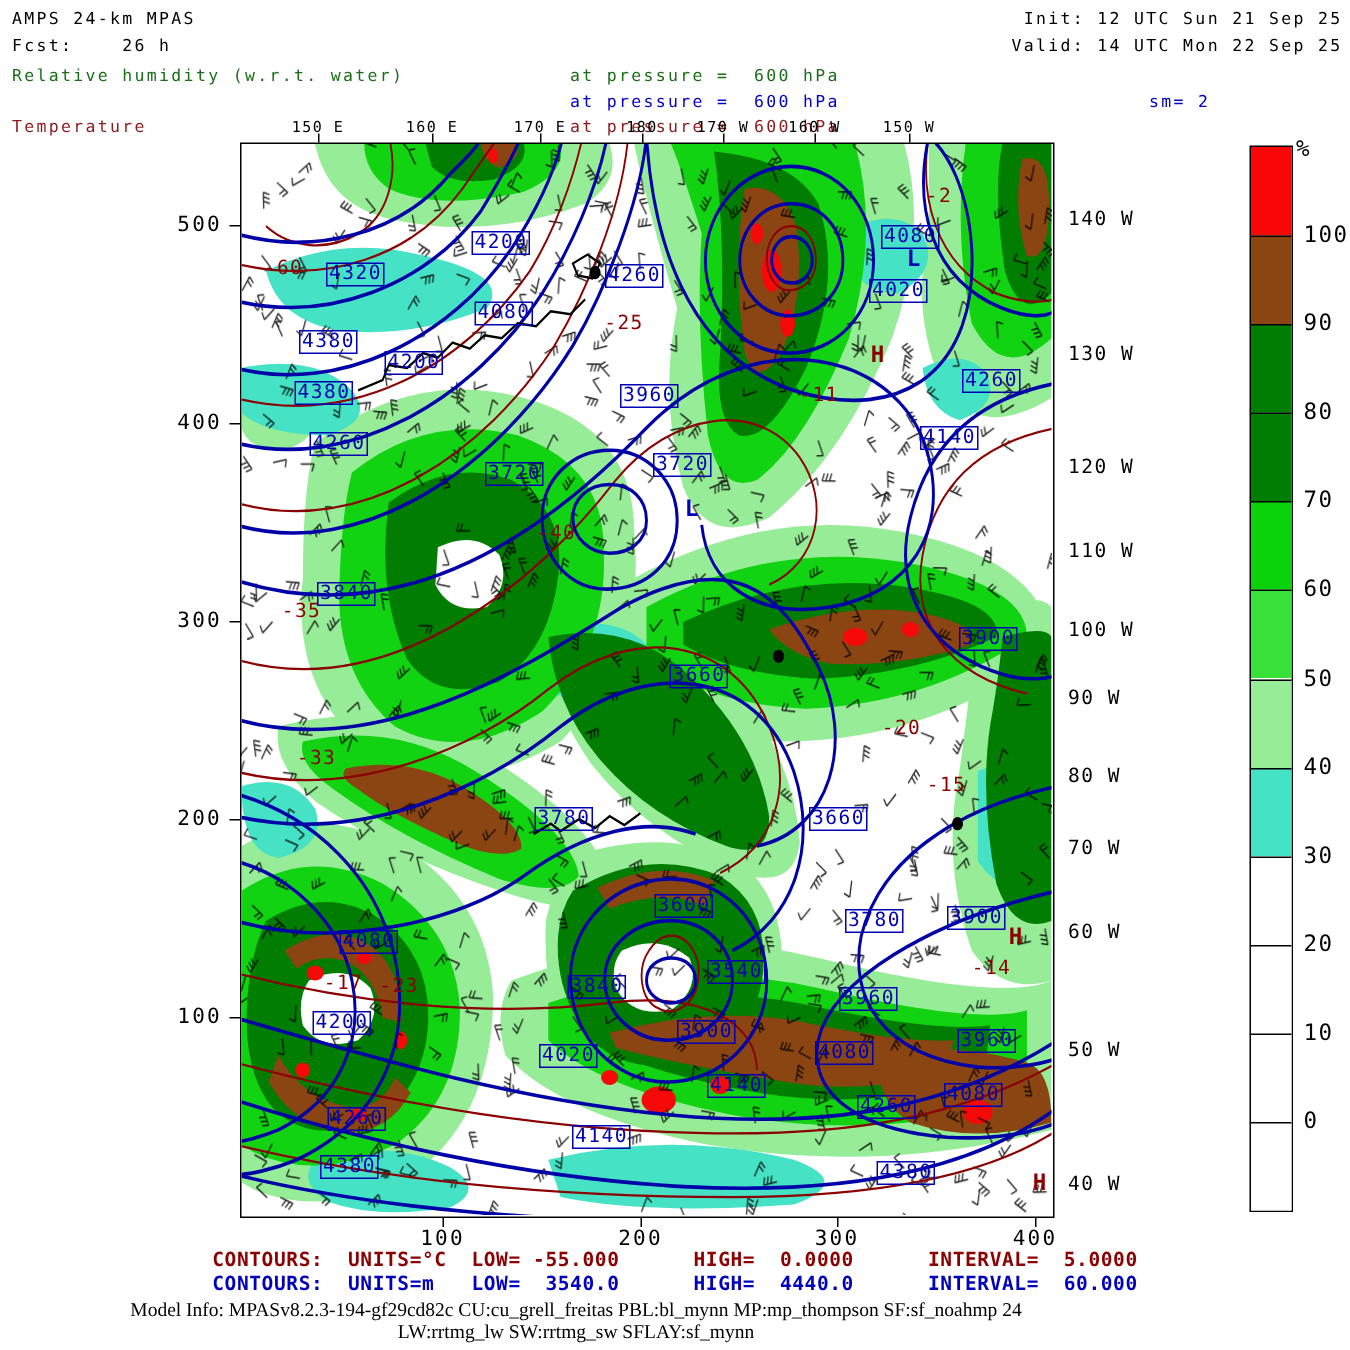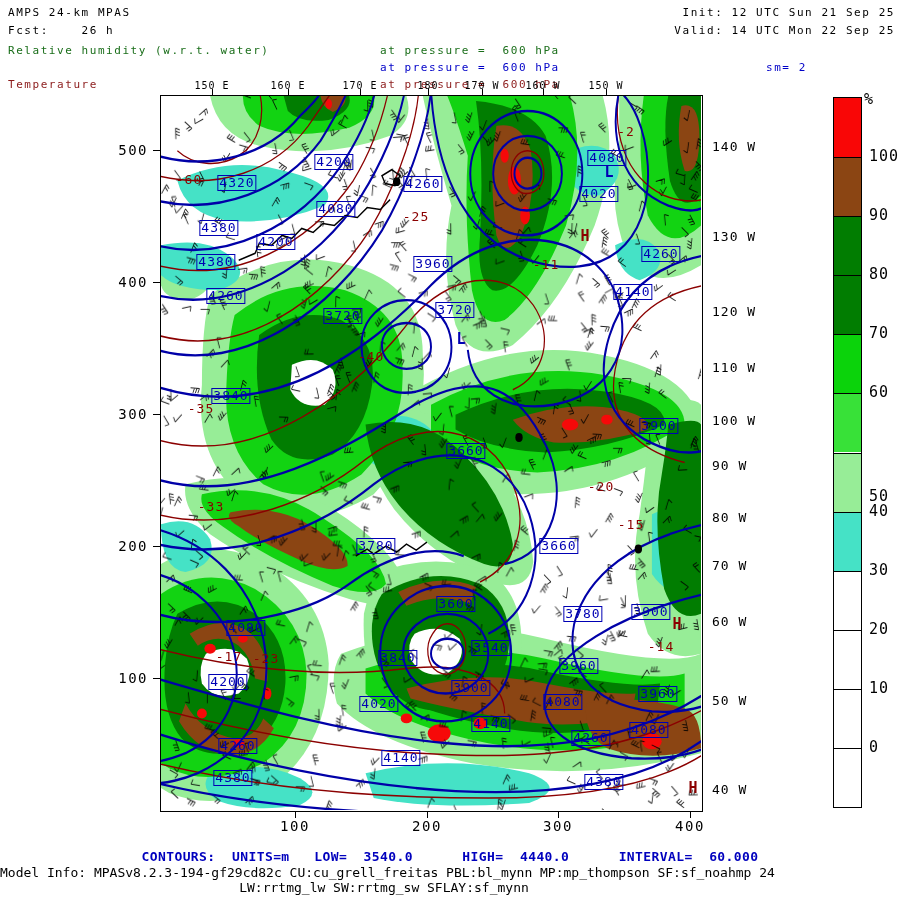--- a/index.html
+++ b/index.html
@@ -22,21 +22,21 @@
        font-size:13px;line-height:14px;letter-spacing:1px;padding:0 1px;white-space:nowrap;}
   .tmp{position:absolute;transform:translate(-50%,-50%);color:#8B0000;font-size:13px;letter-spacing:1px;white-space:nowrap;}
   .mkr{position:absolute;transform:translate(-50%,-50%);font-size:15px;font-weight:bold;}
   .mkr.blue{color:#0000B4;} .mkr.red{color:#8B0000;}
   #colorbar{position:absolute;left:833px;top:97px;width:29px;height:711px;border:1px solid #000;box-sizing:border-box;}
   .cbseg{position:absolute;left:0;width:100%;}
   .cbtick{position:absolute;left:0;width:100%;height:1px;background:#000;}
   .cblab{position:absolute;left:869px;font-size:15px;letter-spacing:1px;}
   #cbar-unit{position:absolute;left:864px;top:90px;font-size:15px;}
   .leg{position:absolute;left:0;width:900px;text-align:center;font-size:13px;font-weight:bold;letter-spacing:0.4px;white-space:pre;}
-  .mdl{position:absolute;left:0;width:768px;text-align:center;font-size:13px;letter-spacing:0px;white-space:pre;color:#000;}
+  .mdl{position:absolute;left:0;width:768px;text-align:center;font-size:13px;letter-spacing:0px;white-space:pre;color:#000;font-family:Liberation Serif, serif;}
 </style>
 </head>
 <body>
 
 <div id="page">
 
   <div class="hdr c-black" style="left:8px;top:6px;">AMPS 24-km MPAS</div>
   <div class="hdr c-black" style="left:8px;top:24px;">Fcst:    26 h</div>
   <div class="hdr c-black" style="right:5px;top:6px;text-align:right;">Init: 12 UTC Sun 21 Sep 25</div>
   <div class="hdr c-black" style="right:5px;top:24px;text-align:right;">Valid: 14 UTC Mon 22 Sep 25</div>
@@ -2147,21 +2147,21 @@
       <div class="cbseg" style="top: 649.917px; height: 59.0833px; background: rgb(255, 255, 255);"></div>
       <div class="cbtick" style="top: 649.917px;"></div>
     </div>
   <div id="cbar-unit">%</div>
   <div id="cbar-labels">
       <div class="cblab" style="position: absolute; left: 869px; top: 147.083px;">100</div>
       <div class="cblab" style="position: absolute; left: 869px; top: 206.167px;">90</div>
       <div class="cblab" style="position: absolute; left: 869px; top: 265.25px;">80</div>
       <div class="cblab" style="position: absolute; left: 869px; top: 324.333px;">70</div>
       <div class="cblab" style="position: absolute; left: 869px; top: 383.417px;">60</div>
-      <div class="cblab" style="position: absolute; left: 869px; top: 442.5px; margin-top: 44px;">50</div>
+      <div class="cblab" style="position: absolute; left: 869px; top: 442.5px;">50</div>
       <div class="cblab" style="position: absolute; left: 869px; top: 501.583px;">40</div>
       <div class="cblab" style="position: absolute; left: 869px; top: 560.667px;">30</div>
       <div class="cblab" style="position: absolute; left: 869px; top: 619.75px;">20</div>
       <div class="cblab" style="position: absolute; left: 869px; top: 678.833px;">10</div>
       <div class="cblab" style="position: absolute; left: 869px; top: 737.917px;">0</div>
     </div>
 
   <div id="axes">
       <div class="axis-top" style="left: 212px;">150 E</div>
       <div class="tick" style="left: 212px; top: 89px; width: 1px; height: 6px;"></div>
@@ -2201,16 +2201,17 @@
       <div class="axis-bottom" style="left: 295px;">100</div>
       <div class="tick" style="left: 295px; top: 812px; width: 1px; height: 6px;"></div>
       <div class="axis-bottom" style="left: 427px;">200</div>
       <div class="tick" style="left: 427px; top: 812px; width: 1px; height: 6px;"></div>
       <div class="axis-bottom" style="left: 558px;">300</div>
       <div class="tick" style="left: 558px; top: 812px; width: 1px; height: 6px;"></div>
       <div class="axis-bottom" style="left: 690px;">400</div>
       <div class="tick" style="left: 690px; top: 812px; width: 1px; height: 6px;"></div>
     </div>
 
+  <div class="leg" style="top:833px;color:#8B0000;">CONTOURS:  UNITS=°C  LOW= -55.000      HIGH=  0.0000      INTERVAL=  5.0000</div>
   <div class="leg" style="top:849px;color:#0000BE;">CONTOURS:  UNITS=m   LOW=  3540.0      HIGH=  4440.0      INTERVAL=  60.000</div>
   <div class="mdl" style="top:865px;">Model Info: MPASv8.2.3-194-gf29cd82c CU:cu_grell_freitas PBL:bl_mynn MP:mp_thompson SF:sf_noahmp 24</div>
   <div class="mdl" style="top:880px;">LW:rrtmg_lw SW:rrtmg_sw SFLAY:sf_mynn</div>
 </div>
 
 </body></html>

